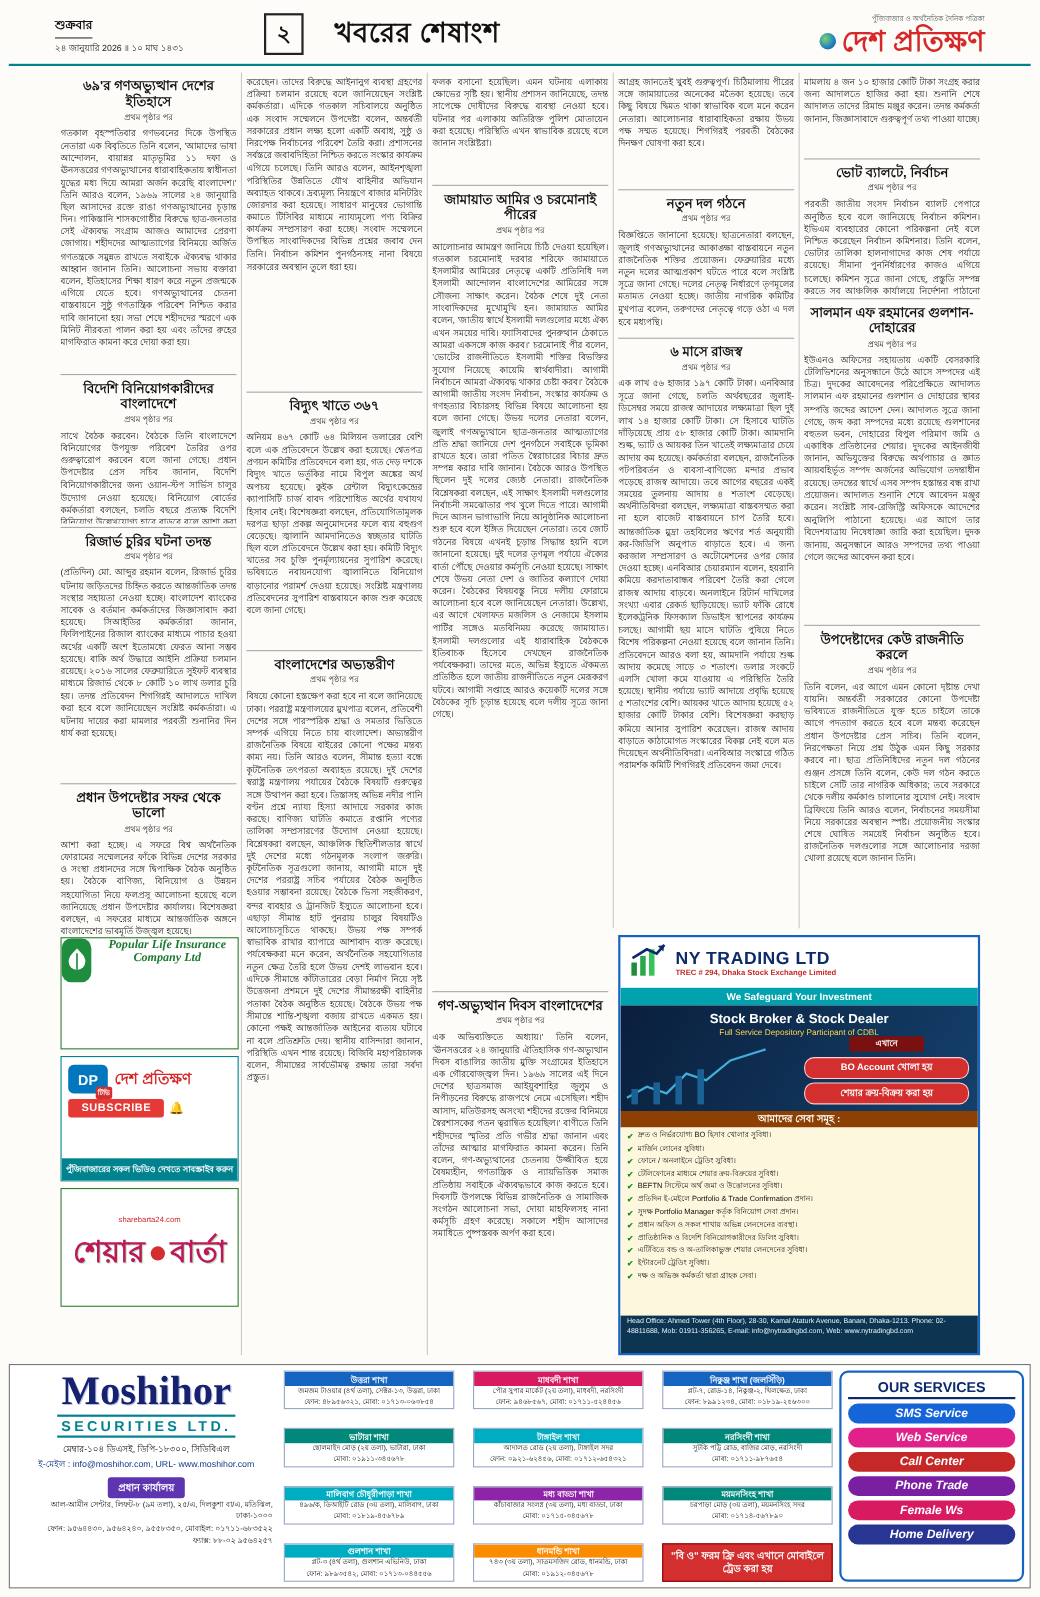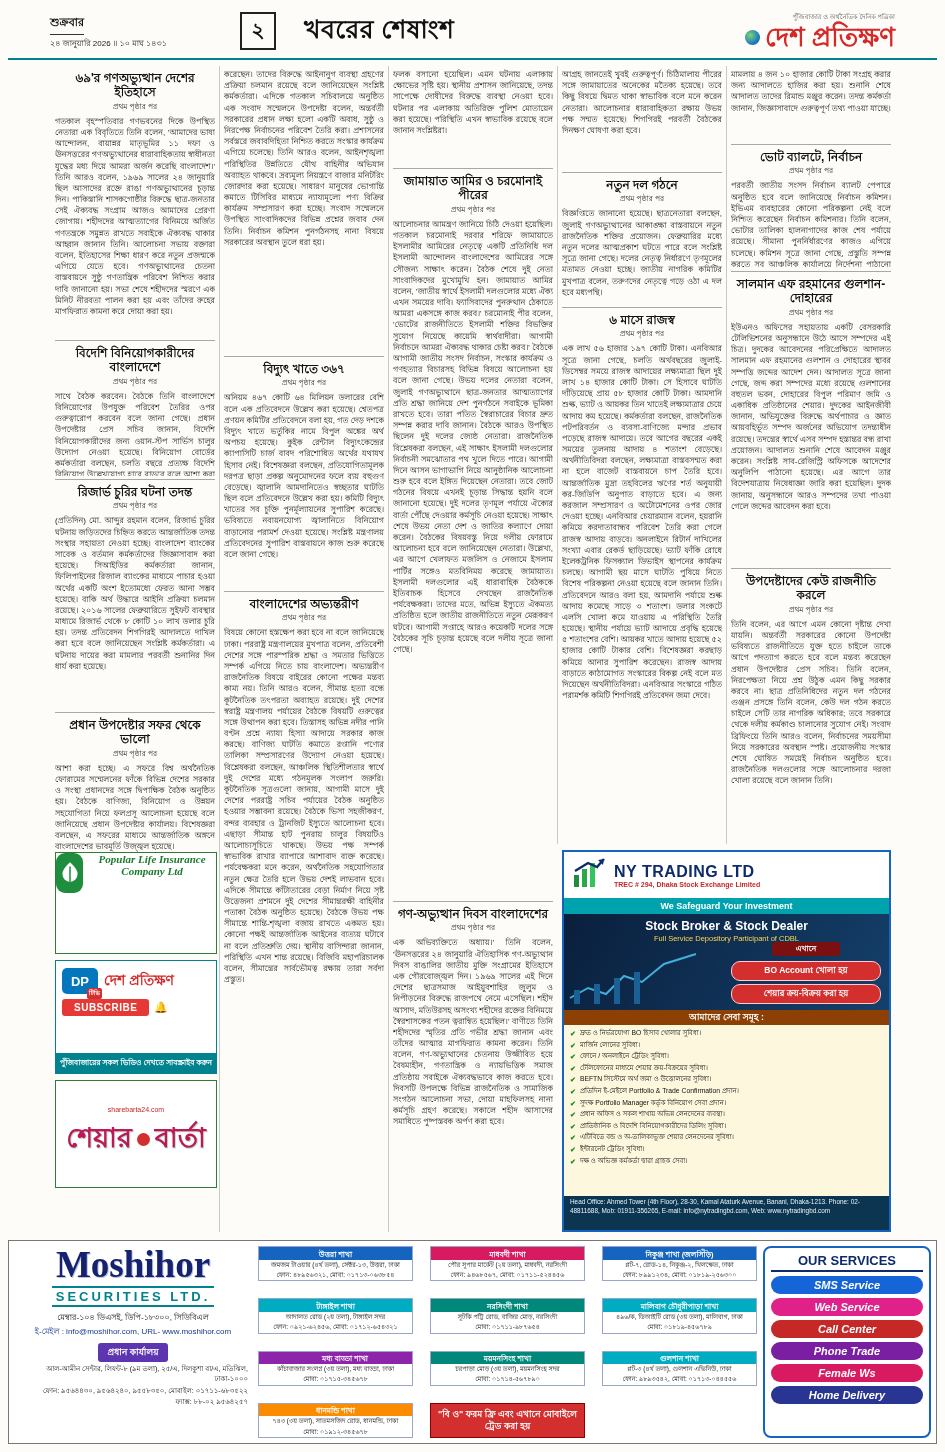--- a/index.html
+++ b/index.html
@@ -368,20 +368,25 @@
           <div class="branch-l">পৌর সুপার মার্কেট (২য় তলা), মাধবদী, নরসিংদী</div>
           <div class="branch-l">ফোন: ৯৪৬৮৫৬৭, মোবা: ০১৭১১-৫২৪৪৫৬</div>
         </div>
 
         <div class="branch">
           <div class="branch-h" style="background: rgb(21, 101, 192);">নিকুঞ্জ শাখা (জলসিঁড়ি)</div>
           <div class="branch-l">প্লট-৭, রোড-১৪, নিকুঞ্জ-২, খিলক্ষেত, ঢাকা</div>
           <div class="branch-l">ফোন: ৮৯৯১২৩৪, মোবা: ০১৮১৯-২৫৬৩০০</div>
         </div>
 
+        <div class="branch">
+          <div class="branch-h" style="background: rgb(0, 137, 123);">ভাটারা শাখা</div>
+          <div class="branch-l">ছোলমাইদ মোড় (২য় তলা), ভাটারা, ঢাকা</div>
+          <div class="branch-l">মোবা: ০১৯১১-৩৪৫৬৭৮</div>
+        </div>
 
         <div class="branch">
           <div class="branch-h" style="background: rgb(0, 172, 193);">টাঙ্গাইল শাখা</div>
           <div class="branch-l">আদালত রোড (২য় তলা), টাঙ্গাইল সদর</div>
           <div class="branch-l">ফোন: ০৯২১-৬২৪৫৬, মোবা: ০১৭১২-৬৫৪৩২১</div>
         </div>
 
         <div class="branch">
           <div class="branch-h" style="background: rgb(0, 137, 123);">নরসিংদী শাখা</div>
           <div class="branch-l">সুটকি পট্টি রোড, বাজির মোড়, নরসিংদী</div>

